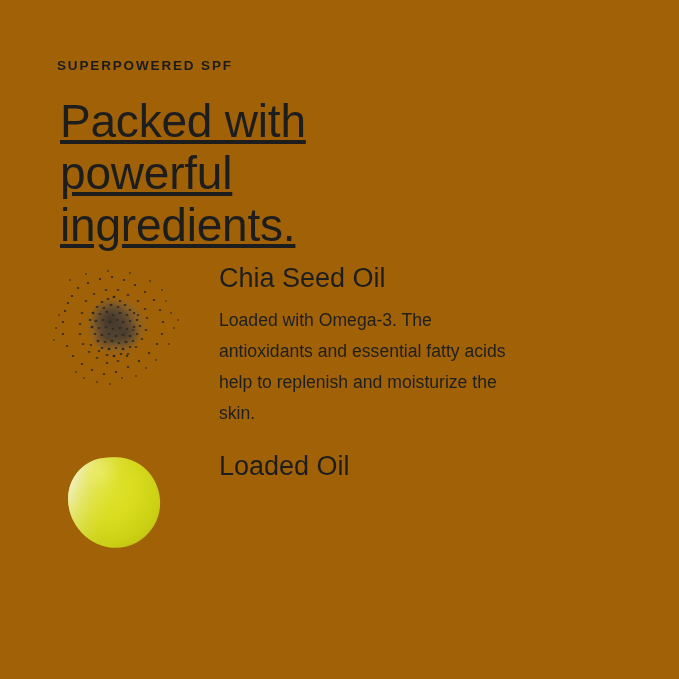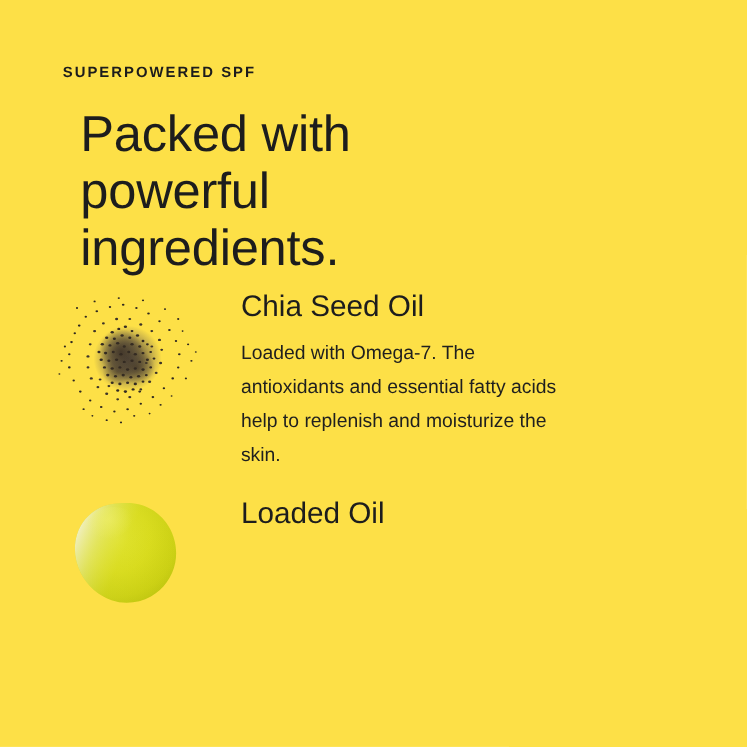--- a/index.html
+++ b/index.html
@@ -13,49 +13,50 @@
     font-family: "Liberation Sans", sans-serif;
     color: #1a1a1a;
     overflow: hidden;
     position: relative;
     -webkit-font-smoothing: antialiased;
   }
 
   .page {
     position: absolute;
     inset: 0;
-    background: #fde047;
+    background: #a16207;
   }
 
   
   .header {
     position: absolute;
     left: 57px;
     top: 58px;
     width: 560px;
   }
   .eyebrow {
     font-size: 13.5px;
     font-weight: 700;
     letter-spacing: 1.85px;
     color: #1c1c1c;
     text-transform: uppercase;
     line-height: 1.2;
     margin: 0;
     white-space: nowrap;
   }
   .headline {
-    margin: 16px;
+    margin: 3px;
     margin-top: 21px;
     font-size: 46px;
     font-weight: 300;
     line-height: 52px;
     letter-spacing: -0.2px;
     color: #1d1d1d;
     max-width: 420px;
+    text-decoration: underline;
   }
 
   
   .ingredient {
     position: absolute;
     left: 0;
     width: 573px;
     display: flex;
     align-items: flex-start;
   }
@@ -279,21 +280,21 @@
             <ellipse cx="86" cy="108" rx="0.9" ry="0.75"></ellipse>
               <ellipse cx="106" cy="92" rx="0.9" ry="0.75"></ellipse>
             <ellipse cx="128" cy="52" rx="0.9" ry="0.75"></ellipse>
               <ellipse cx="116" cy="33" rx="0.9" ry="0.75"></ellipse>
           </g>
         </svg>
       </div>
     </div>
     <div class="copy">
       <h2 class="ing-title">Chia Seed Oil</h2>
-      <p class="ing-desc">Loaded with Omega-7. The antioxidants and essential fatty acids help to replenish and moisturize the skin.</p>
+      <p class="ing-desc">Loaded with Omega-3. The antioxidants and essential fatty acids help to replenish and moisturize the skin.</p>
     </div>
   </div>
 
   <div class="ingredient ingredient-2">
     <div class="media">
       <div class="olive">
         <svg viewBox="0 0 100 100" xmlns="http://www.w3.org/2000/svg" aria-hidden="true">
           <defs>
             <radialGradient id="oilBody" cx="42%" cy="36%" r="72%">
               <stop offset="0%" stop-color="#dfe22a"></stop>

